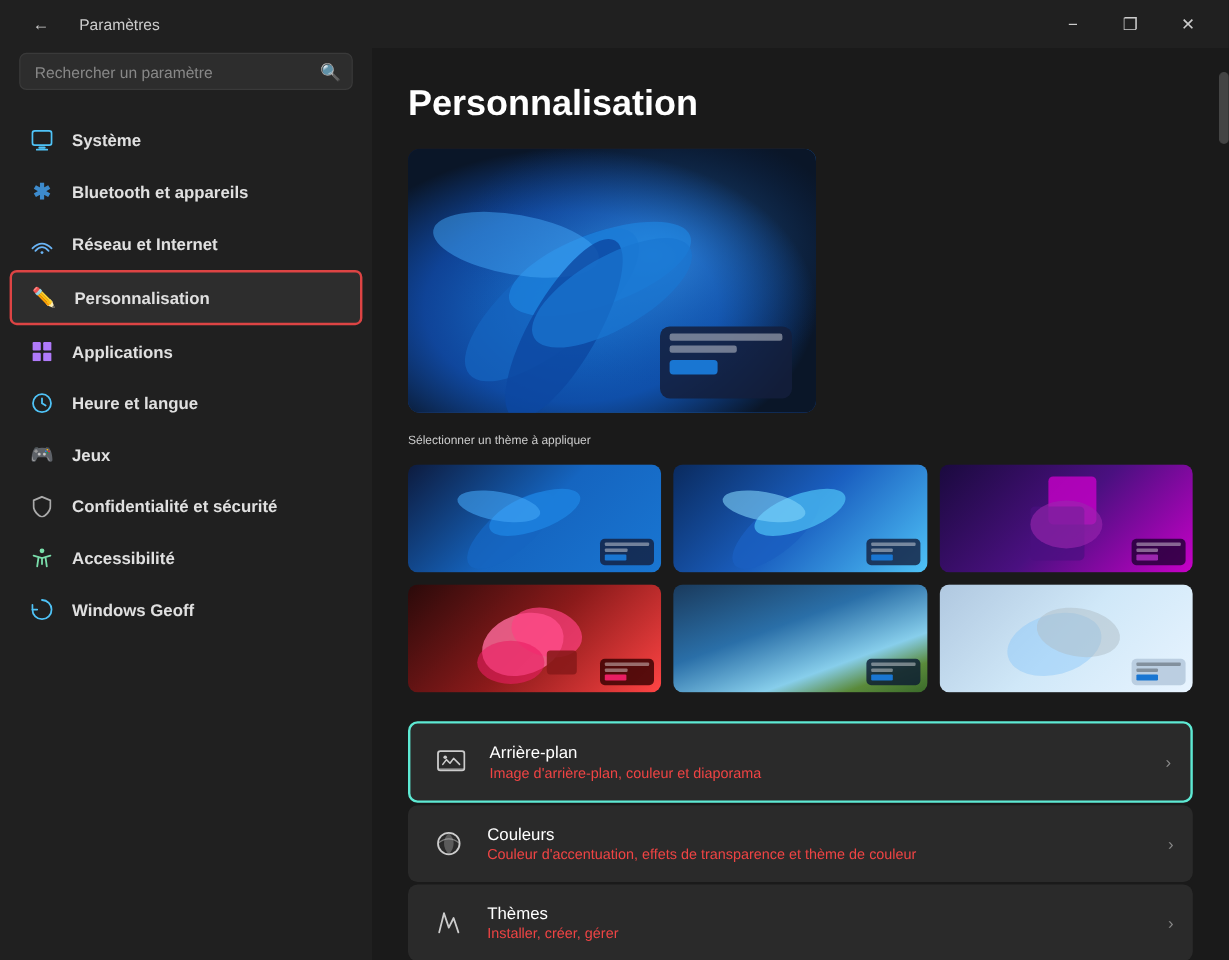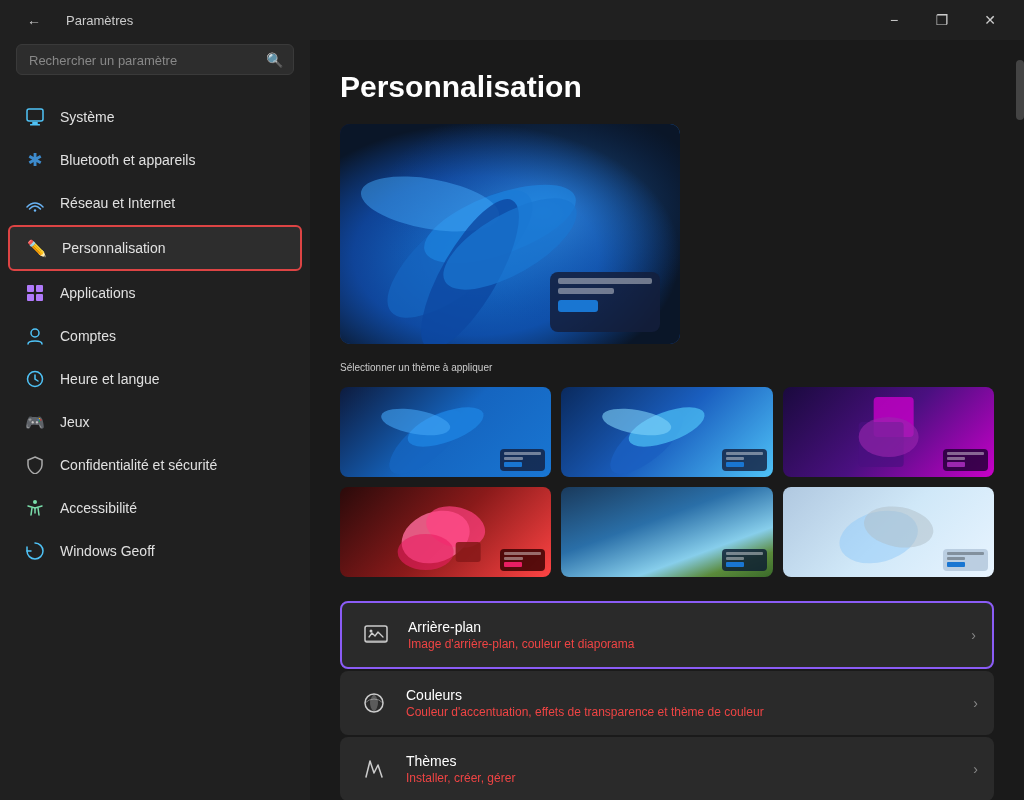--- a/index.html
+++ b/index.html
@@ -136,20 +136,21 @@
       right: 10px;
       top: 50%;
       transform: translateY(-50%);
       color: #888;
       font-size: 14px;
     }
 
     .nav-items {
       flex: 1;
       padding: 4px 0;
+      font-weight: bold;
     }
     .nav-item {
       display: flex;
       align-items: center;
       gap: 14px;
       padding: 10px 16px;
       cursor: pointer;
       border-radius: 6px;
       margin: 1px 8px;
       position: relative;
@@ -301,21 +302,21 @@
     .settings-item {
       display: flex;
       align-items: center;
       background: #2a2a2a;
       border-radius: 8px;
       padding: 14px 16px;
       cursor: pointer;
       position: relative;
     }
     .settings-item.highlighted {
-      border: 2px solid #8b5cf6;
+      border: 2px solid #5eead4;
       background: #2a2a2a;
     }
     .settings-item-icon {
       width: 36px;
       height: 36px;
       display: flex;
       align-items: center;
       justify-content: center;
       font-size: 20px;
       color: #ccc;
@@ -423,29 +424,20 @@
           <svg width="16" height="16" viewBox="0 0 16 16" fill="none">
             <rect x="0" y="0" width="7" height="7" rx="1" fill="#b07afa"></rect>
             <rect x="9" y="0" width="7" height="7" rx="1" fill="#b07afa"></rect>
             <rect x="0" y="9" width="7" height="7" rx="1" fill="#b07afa"></rect>
             <rect x="9" y="9" width="7" height="7" rx="1" fill="#b07afa"></rect>
           </svg>
         </div>
         <span class="nav-label">Applications</span>
       </div>
 
-      <div class="nav-item">
-        <div class="nav-icon" style="color:#4fc3f7;">
-          <svg width="18" height="18" viewBox="0 0 18 18" fill="none">
-            <circle cx="9" cy="6" r="4" stroke="#4fc3f7" stroke-width="1.5" fill="none"></circle>
-            <path d="M2 17 C2 13 16 13 16 17" stroke="#4fc3f7" stroke-width="1.5" fill="none" stroke-linecap="round"></path>
-          </svg>
-        </div>
-        <span class="nav-label">Comptes</span>
-      </div>
 
       <div class="nav-item">
         <div class="nav-icon" style="color:#4fc3f7;">
           <svg width="18" height="18" viewBox="0 0 18 18" fill="none">
             <circle cx="9" cy="9" r="7.5" stroke="#4fc3f7" stroke-width="1.5" fill="none"></circle>
             <path d="M9 5 L9 9 L12 11" stroke="#4fc3f7" stroke-width="1.5" stroke-linecap="round"></path>
           </svg>
         </div>
         <span class="nav-label">Heure et langue</span>
       </div>

